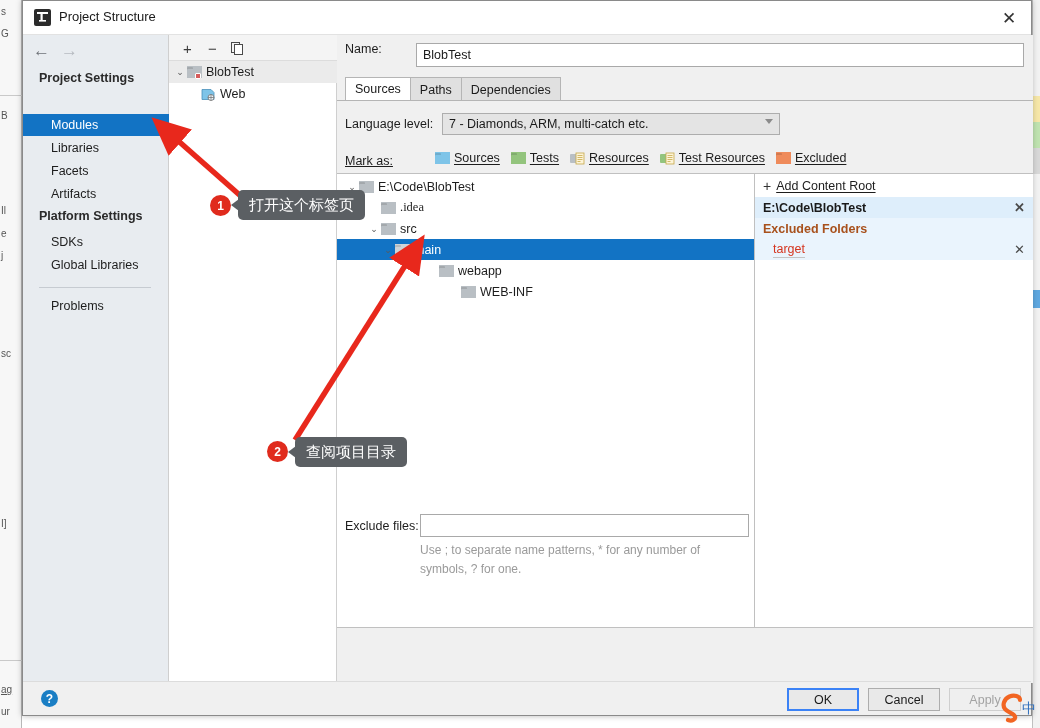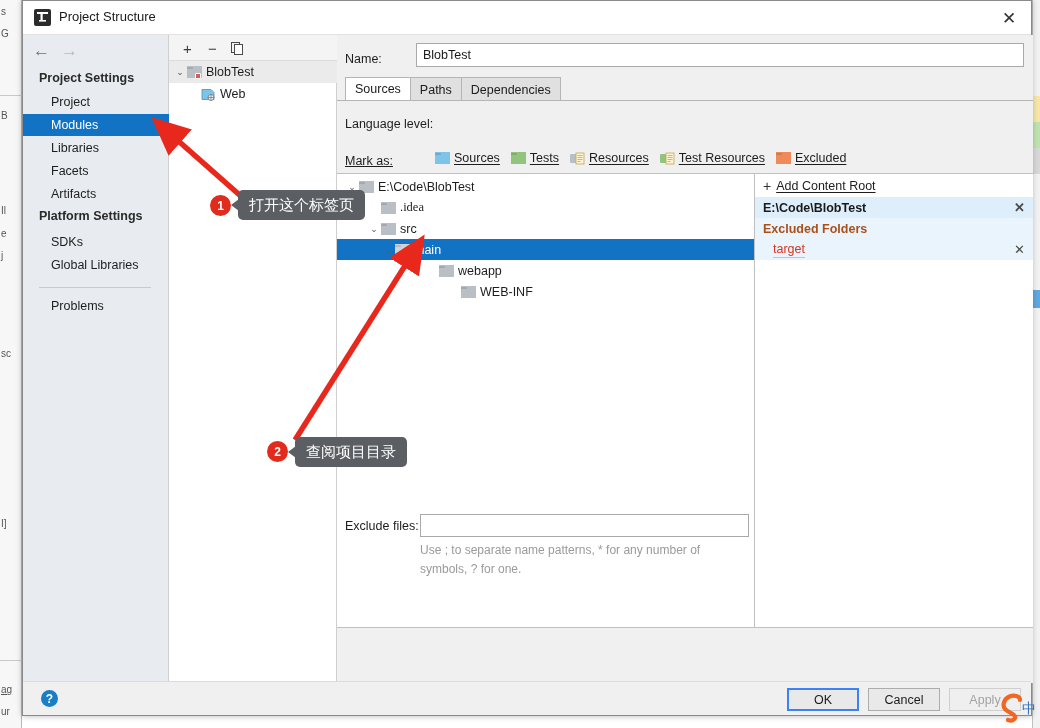--- a/index.html
+++ b/index.html
@@ -319,21 +319,20 @@
     <span class="title-text">Project Structure</span>
     <span class="title-close">✕</span>
   </div>
 
   <div id="nav">
     <div class="nav-arrows">
       <span class="nav-arrow">←</span><span class="nav-arrow disabled">→</span>
     </div>
 
     <div class="nav-group" style="top:36px;">Project Settings</div>
-    <div class="nav-item" style="top:56px;">Project</div>
     <div class="nav-item selected" style="top:79px;">Modules</div>
     <div class="nav-item" style="top:102px;">Libraries</div>
     <div class="nav-item" style="top:125px;">Facets</div>
     <div class="nav-item" style="top:148px;">Artifacts</div>
 
     <div class="nav-group" style="top:174px;">Platform Settings</div>
     <div class="nav-item" style="top:196px;">SDKs</div>
     <div class="nav-item" style="top:219px;">Global Libraries</div>
 
     <div class="nav-sep" style="top:252px;"></div>
@@ -368,31 +367,35 @@
           <circle cx="10" cy="9.5" r="3" fill="#eef6fb" stroke="#6b6b6b" stroke-width="0.8"></circle>
           <path d="M7 9.5 h6 M10 6.6 v5.8" stroke="#6b6b6b" stroke-width="0.7"></path>
         </svg>
       </span>
       <span>Web</span>
     </div>
   </div>
 
   <div id="content">
 
-    <span class="lbl" style="left:8px;top:17px;">Name:</span>
+    <span class="lbl" style="left:8px;top:7px;">Name:</span>
     <div class="name-input">BlobTest</div>
 
     <div class="tabs">
       <div class="tab active">Sources</div>
       <div class="tab">Paths</div>
       <div class="tab">Dependencies</div>
     </div>
     <div class="tabs-rule"></div>
 
     <span class="lbl" style="left:8px;top:82px;">Language level:</span>
+    <div class="combo">
+      <span>7 - Diamonds, ARM, multi-catch etc.</span>
+      <span class="caret"></span>
+    </div>
 
     <span class="lbl" style="left:8px;top:119px;text-decoration:underline;">Mark as:</span>
     <div class="markrow">
       <span class="mark-item">
         <span class="folder-ic f-blue"></span>
         <span class="underline-a">Sources</span>
       </span>
       <span class="mark-item">
         <span class="folder-ic f-green"></span>
         <span class="underline-a">Tests</span>

